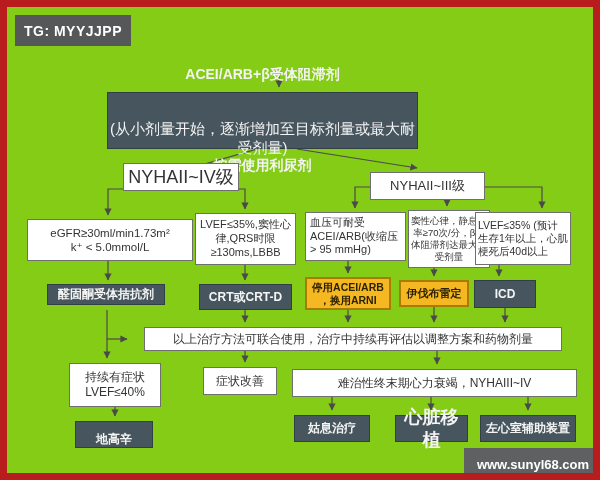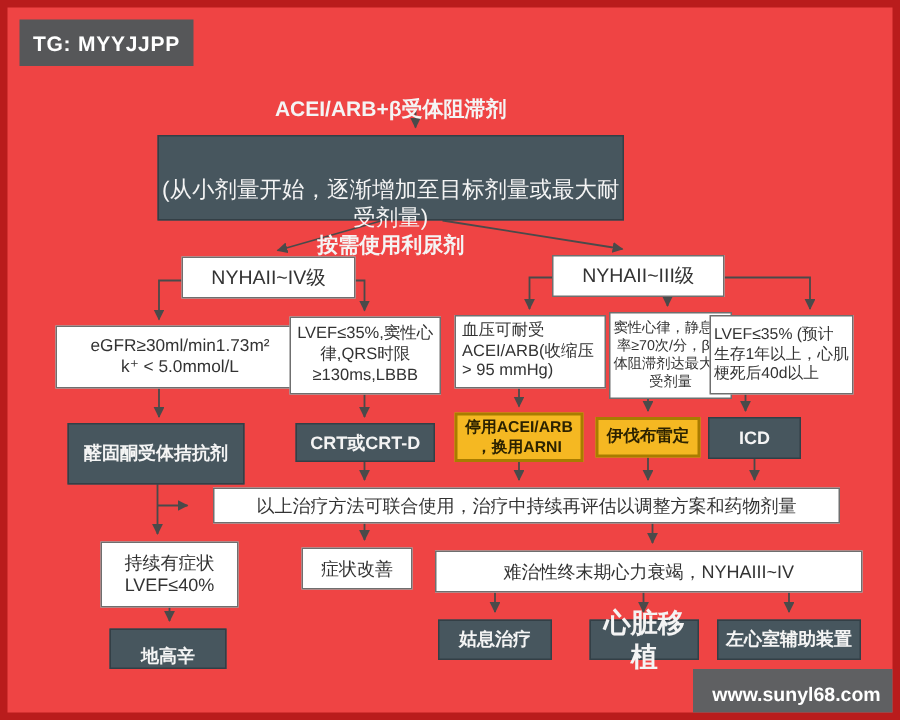--- a/index.html
+++ b/index.html
@@ -4,22 +4,22 @@
 <style>
   * { margin: 0; padding: 0; box-sizing: border-box; }
   body {
     font-family: "Liberation Sans", "DejaVu Sans", sans-serif;
     background: #fff;
   }
   .canvas {
     position: relative;
     width: 600px;
     height: 480px;
-    background: #ef4444;
-    border: 5px solid #b91c1c;
+    background: #84cc16;
+    border: 7px solid #b91c1c;
     overflow: hidden;
   }
   .connectors {
     position: absolute;
     left: 0; top: 0;
     width: 600px; height: 480px;
     pointer-events: none;
   }
   .node {
     position: absolute;
@@ -66,28 +66,28 @@
     font-weight: bold;
     font-size: 13px;
     display: flex; align-items: center; justify-content: center;
   }
   
   .n-start      { left: 165px; top: 38px;  width: 215px; height: 30px; font-size: 13px; }
   .n-main       { left: 100px; top: 85px;  width: 311px; height: 57px; }
   .n-main .l1   { font-size: 14px; font-weight: bold; }
   .n-main .l2   { font-size: 15px; margin-top: 36px; }
   .n-main .l3   { font-size: 14px; font-weight: bold; }
-  .n-nyha-l     { left: 116px; top: 166px; width: 116px; height: 28px; font-size: 13px; }
+  .n-nyha-l     { left: 116px; top: 156px; width: 116px; height: 28px; font-size: 18px; }
   .n-nyha-r     { left: 363px; top: 165px; width: 115px; height: 28px; font-size: 13px; }
-  .n-egfr       { left: 20px;  top: 212px; width: 166px; height: 42px; font-size: 11.5px; margin-left: 12px; }
+  .n-egfr       { left: 20px;  top: 212px; width: 166px; height: 42px; font-size: 11.5px; }
   .n-lvef-crt   { left: 188px; top: 206px; width: 101px; height: 52px; font-size: 11px; padding: 2px; }
   .n-bp         { left: 298px; top: 205px; width: 101px; height: 49px; font-size: 11px; padding: 2px 4px; align-items: flex-start; text-align: left; }
   .n-sinus      { left: 401px; top: 203px; width: 82px;  height: 58px; font-size: 9.5px; padding: 2px; }
   .n-lvef-icd   { left: 468px; top: 205px; width: 96px;  height: 53px; font-size: 10.5px; padding: 2px; align-items: flex-start; text-align: left; }
-  .n-mra        { left: 40px;  top: 277px; width: 118px; height: 41px; font-size: 12px; font-weight: bold; }
+  .n-mra        { left: 40px;  top: 277px; width: 118px; height: 21px; font-size: 12px; font-weight: bold; }
   .n-crt        { left: 192px; top: 277px; width: 93px;  height: 26px; font-size: 12px; font-weight: bold; }
   .n-arni       { left: 298px; top: 270px; width: 86px;  height: 33px; font-size: 10.5px; line-height: 1.2; }
   .n-ivab       { left: 392px; top: 273px; width: 70px;  height: 27px; font-size: 11px; }
   .n-icd        { left: 467px; top: 273px; width: 62px;  height: 28px; font-size: 12px; font-weight: bold; }
   .n-combine    { left: 125px; top: 320px; width: 418px; height: 24px; font-size: 12px; margin-left: 12px; }
   .n-persist    { left: 62px;  top: 356px; width: 92px;  height: 44px; font-size: 12px; }
   .n-improved   { left: 196px; top: 360px; width: 74px;  height: 28px; font-size: 12px; }
   .n-refractory { left: 285px; top: 362px; width: 285px; height: 28px; font-size: 12px; }
   .n-digoxin    { left: 68px;  top: 414px; width: 78px;  height: 27px; font-size: 12px; font-weight: bold; justify-content: flex-end; }
   .n-palliative { left: 287px; top: 408px; width: 76px;  height: 27px; font-size: 12px; font-weight: bold; }

